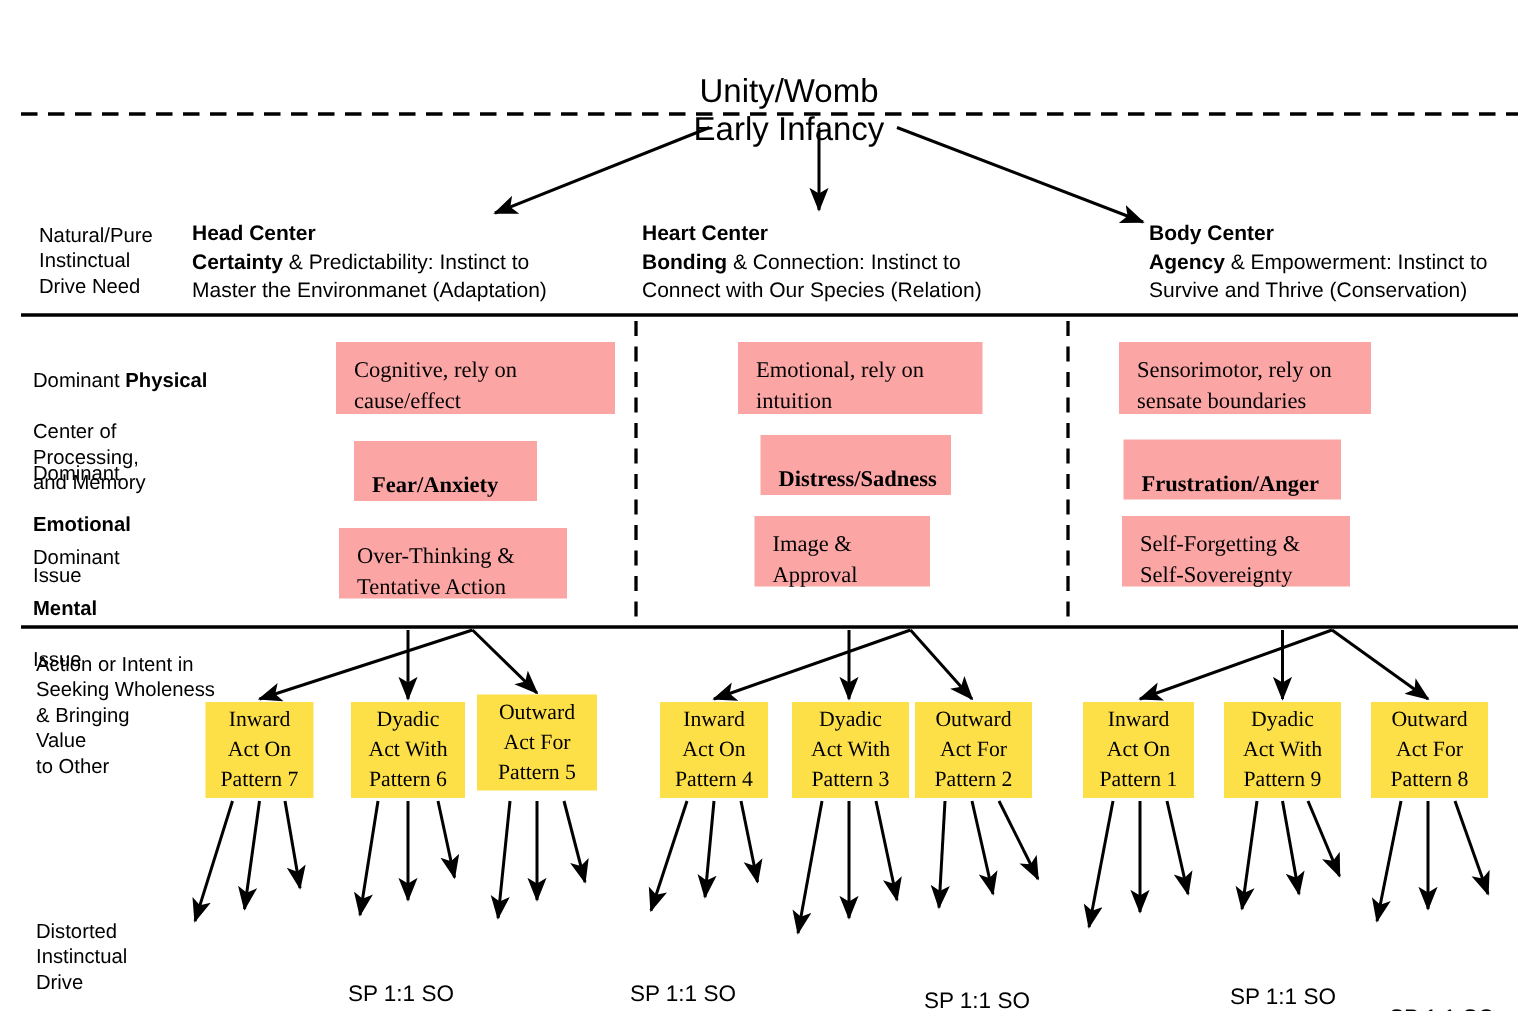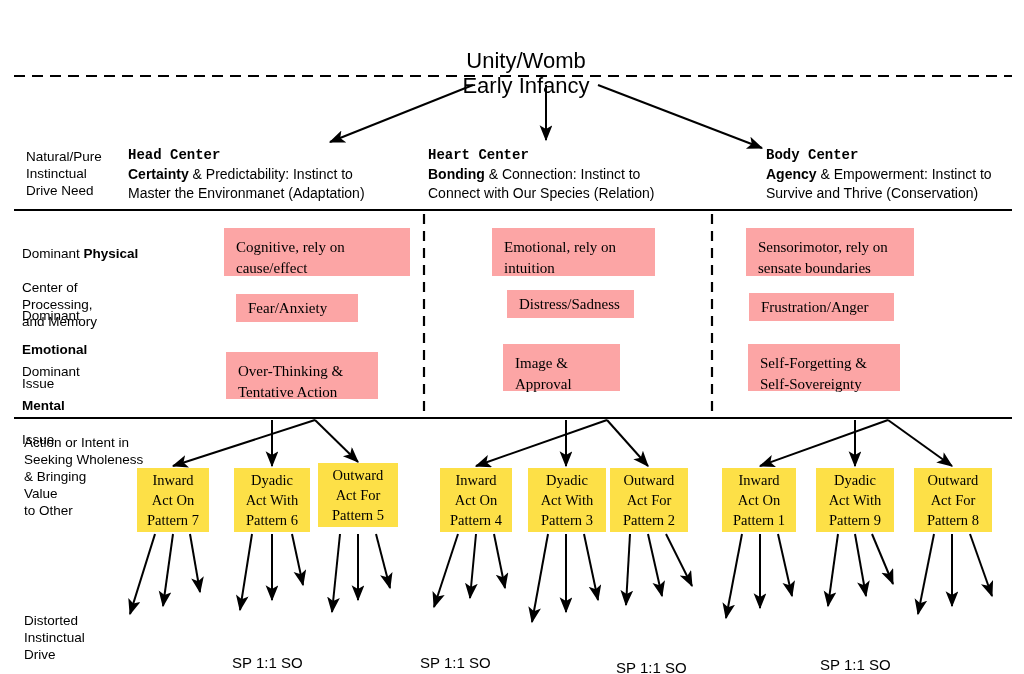--- a/index.html
+++ b/index.html
@@ -11,28 +11,28 @@
   .abs{position:absolute;}
 
   
   .title{font-size:22px;line-height:25px;text-align:center;white-space:pre-line;margin-top:36px;}
 
   
   .rowlabel{font-size:13.5px;line-height:17px;white-space:pre-line;}
 
   
   .centerhead{font-size:14px;line-height:19px;}
-  .centerhead .nm{font-weight:bold;font-family:Liberation Mono, monospace;}
+  .centerhead .nm{font-weight:bold;}
   .centerhead .ln2 b{font-weight:bold;}
 
   
   .gbox{background:#fca5a5;font-family:"Liberation Serif",serif;font-size:15px;
         line-height:21px;box-sizing:border-box;white-space:pre-line;}
   .gbox.pad{padding:9px 12px;}
-  .gbox.one{padding:4px 12px;}
+  .gbox.one{padding:20px 12px;font-weight:bold;}
 
   
   .pbox{background:#fde047;font-family:"Liberation Serif",serif;font-size:14.5px;
         line-height:20px;text-align:center;box-sizing:border-box;
         display:flex;flex-direction:column;align-items:center;justify-content:center;
         white-space:pre-line;}
 
   
   .sp{font-size:15px;line-height:18px;white-space:nowrap;margin-top:42px;}
 </style>

